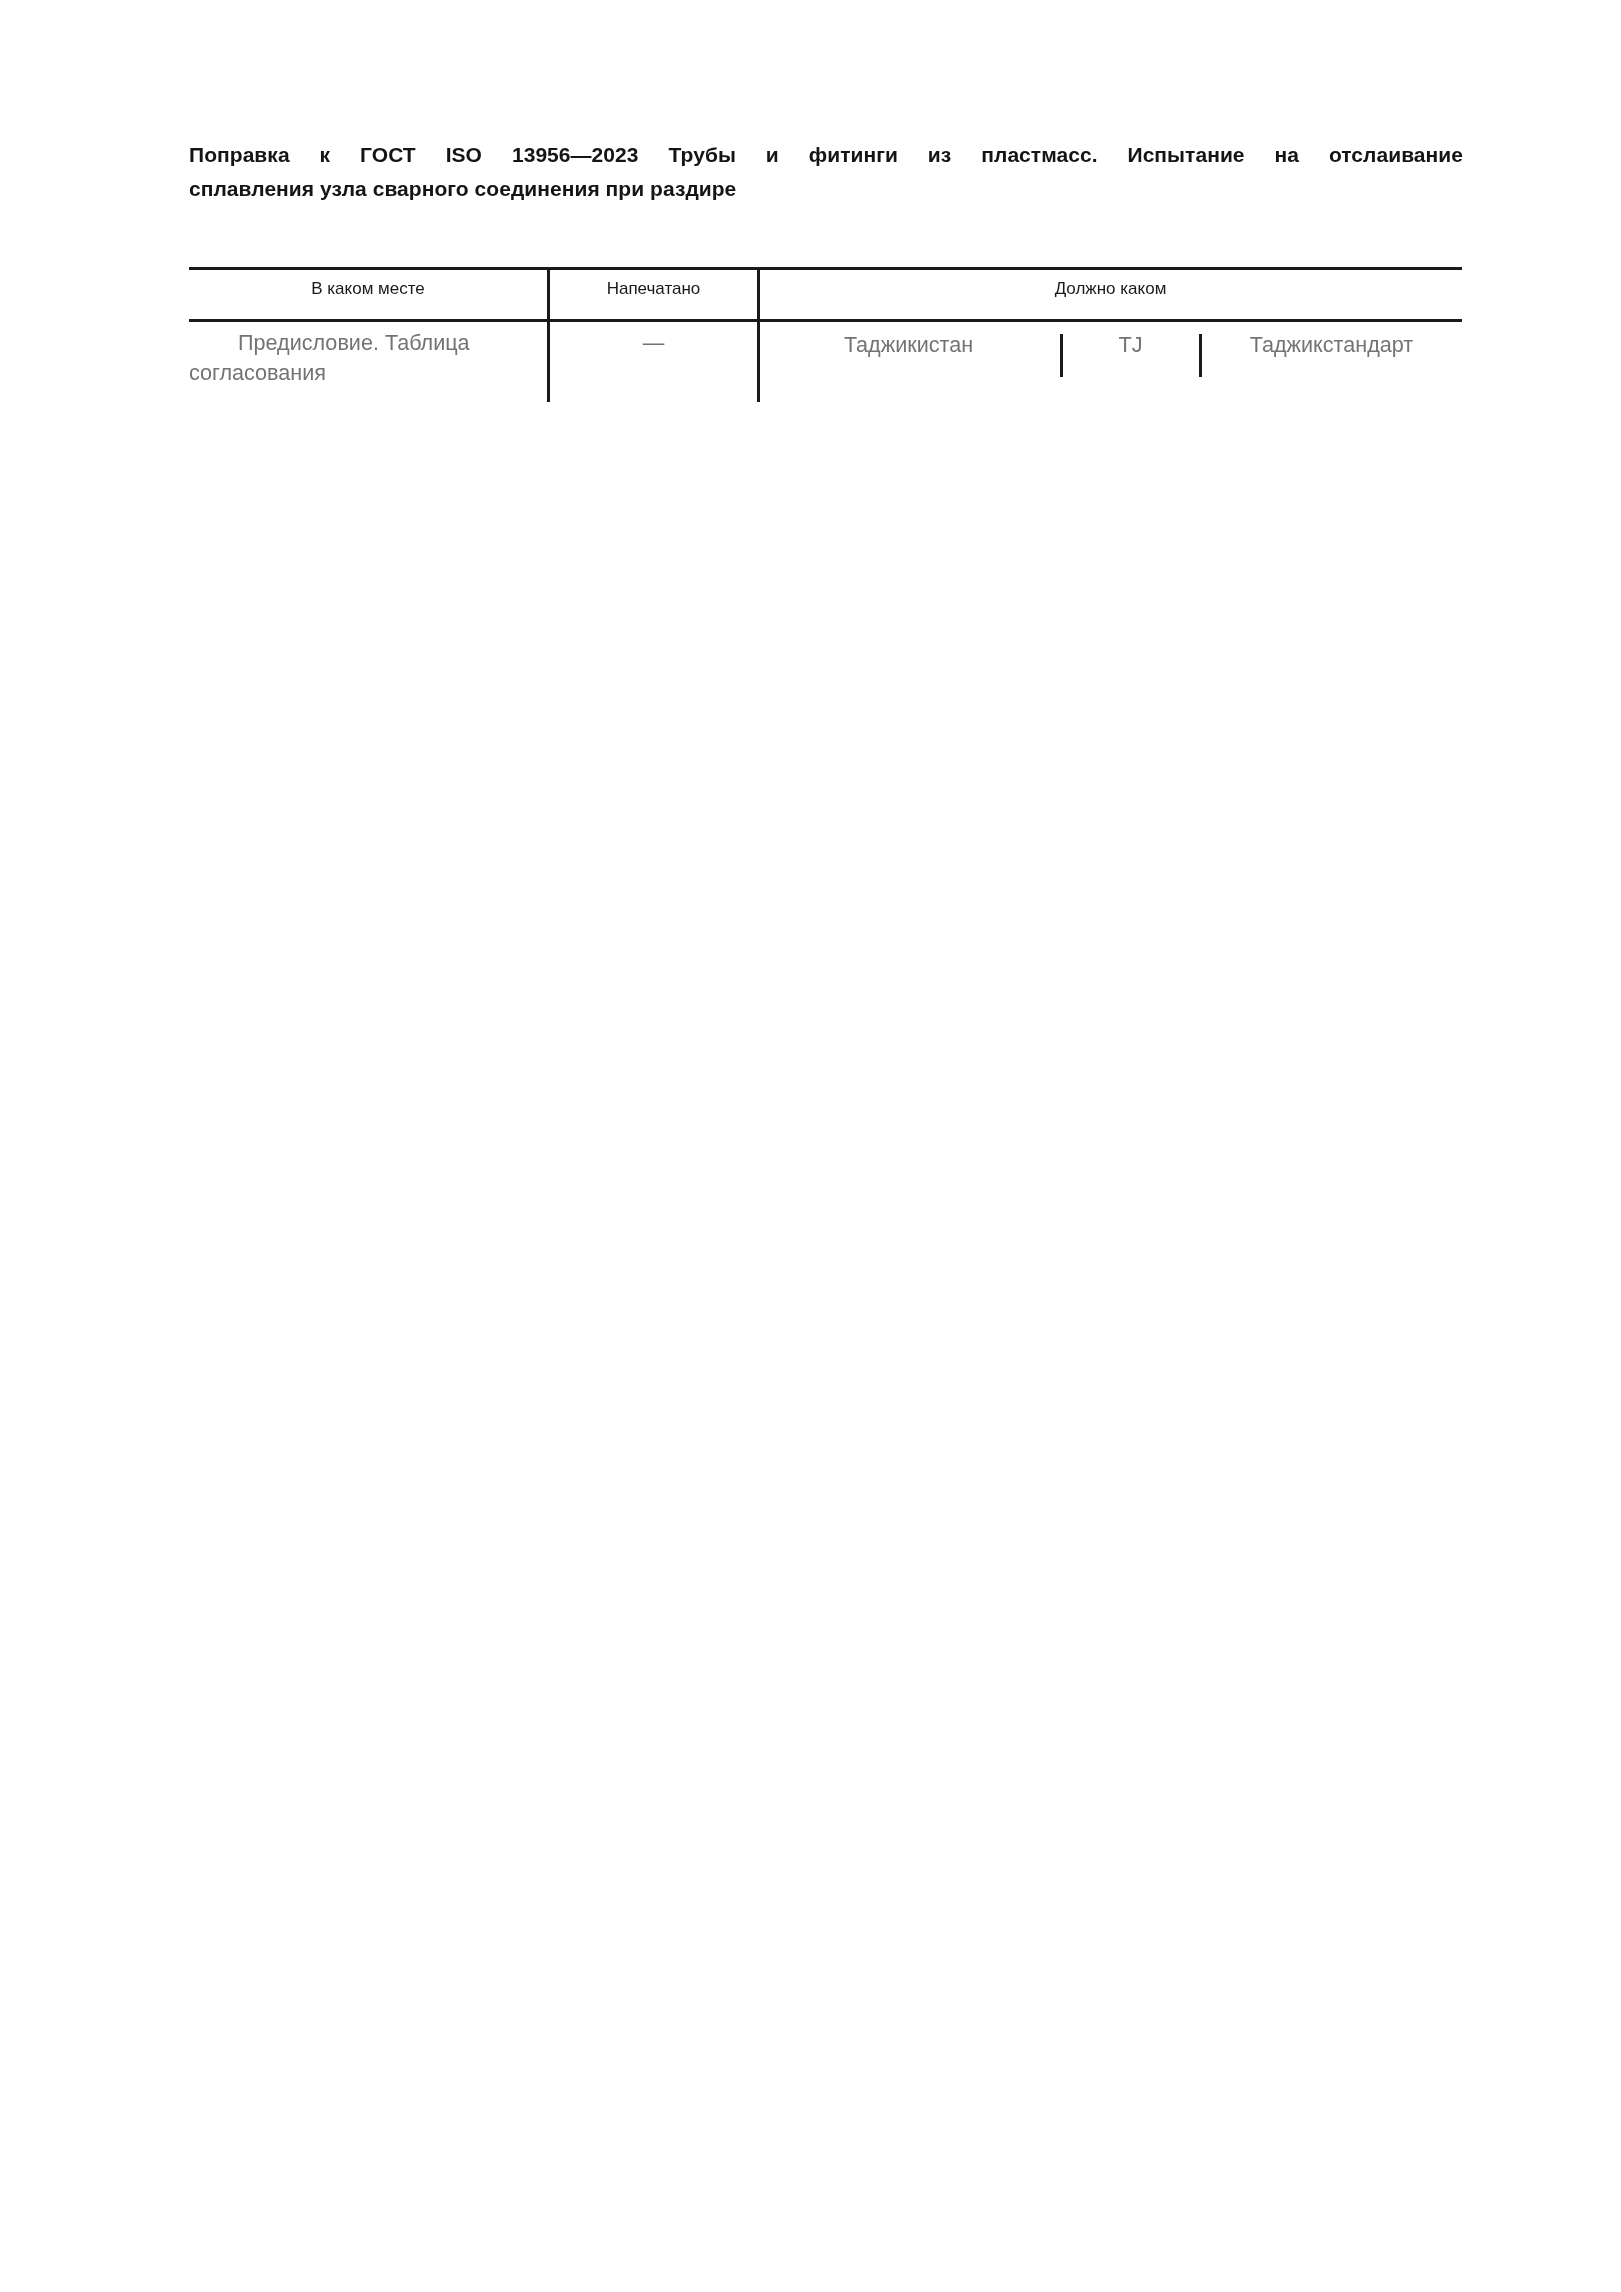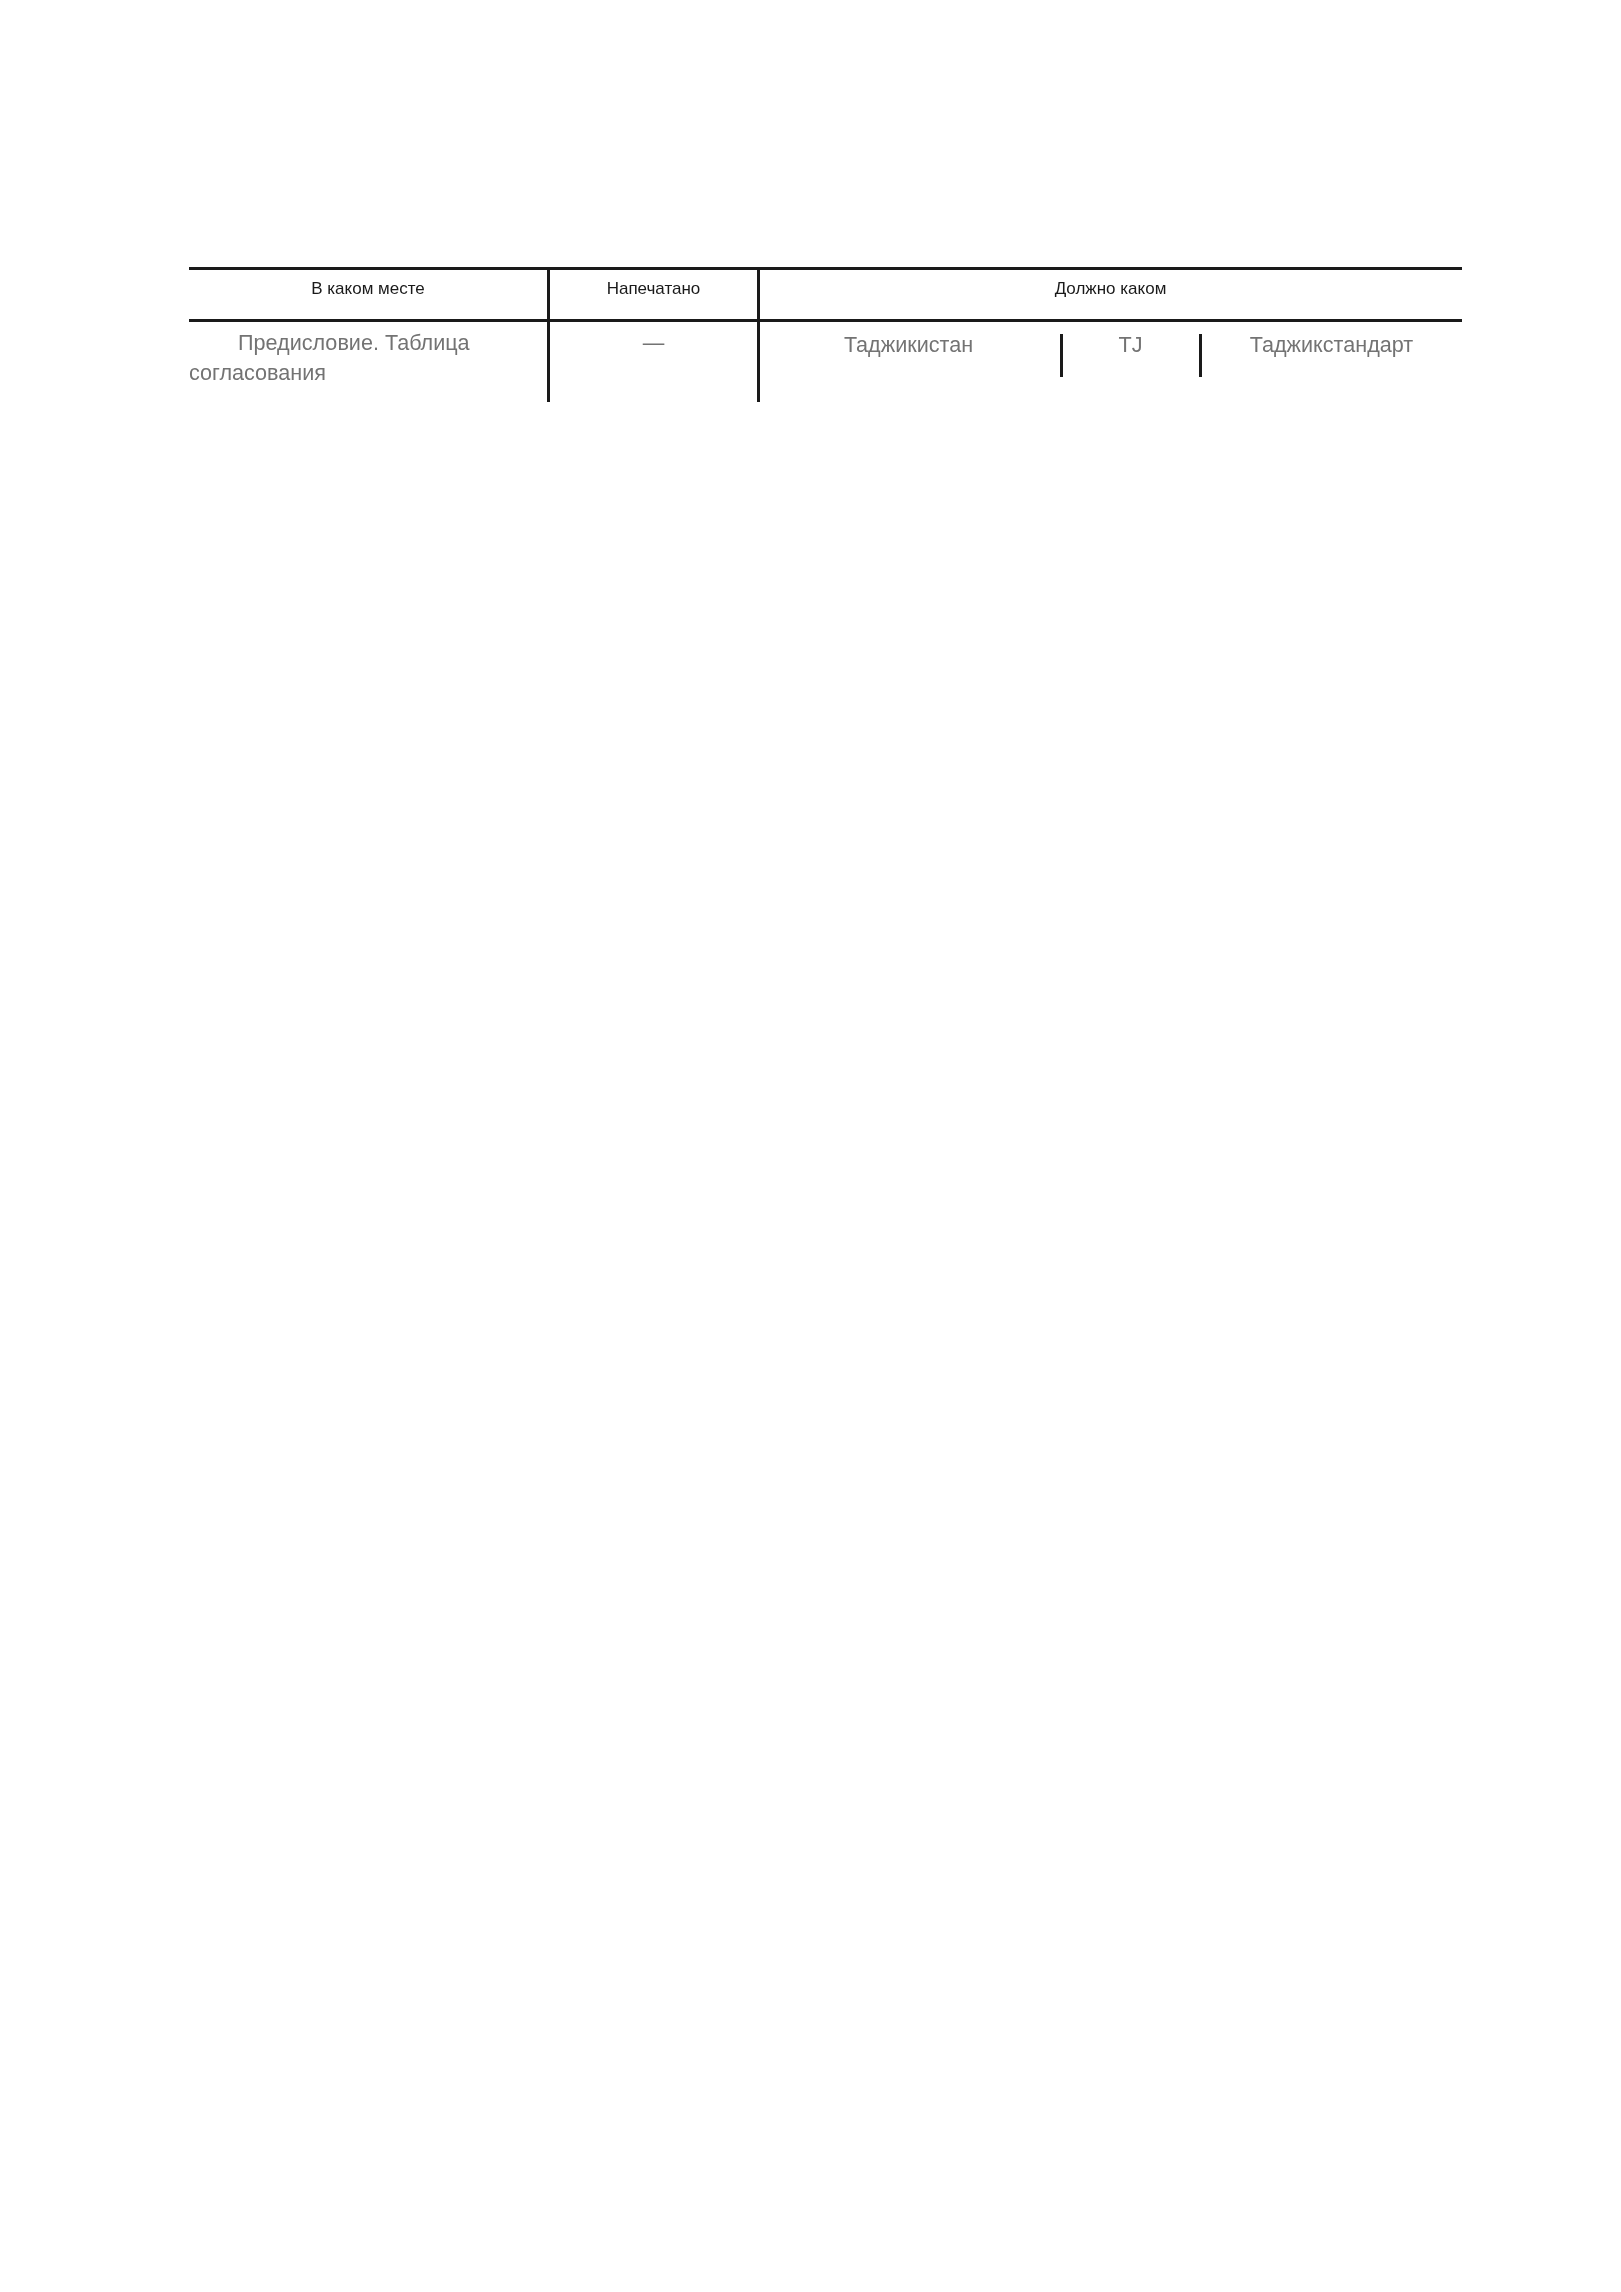--- a/index.html
+++ b/index.html
@@ -147,20 +147,22 @@
     color: #1a1a1a;
     white-space: pre;
   }
 </style>
 </head>
 <body>
 
 <div class="page">
 
   <div class="doc-title">
+    <span class="title-line justified">Поправка к ГОСТ ISO 13956—2023 Трубы и фитинги из пластмасс. Испытание на отслаивание</span>
+    <span class="title-line justified last">сплавления узла сварного соединения при раздире</span>
   </div>
 
   <div class="corr-table">
 
     <div class="rule rule-top"></div>
     <div class="rule rule-mid"></div>
 
     <div class="vline vline-c1"></div>
     <div class="vline vline-c2"></div>
 

